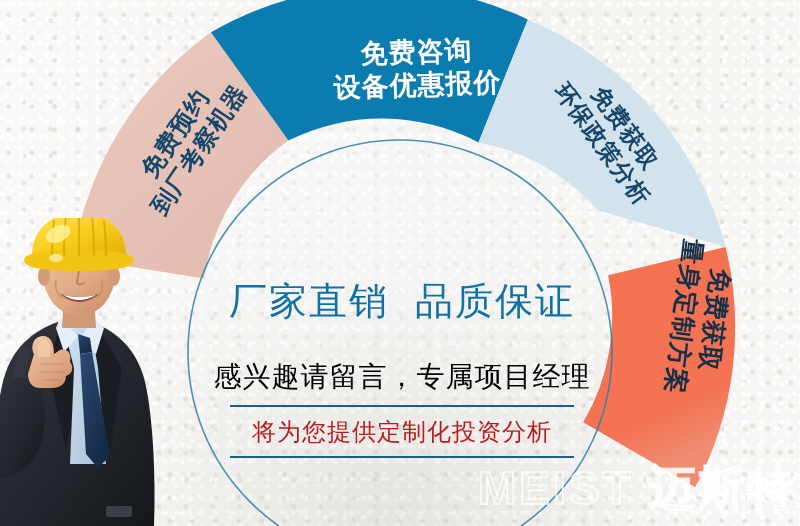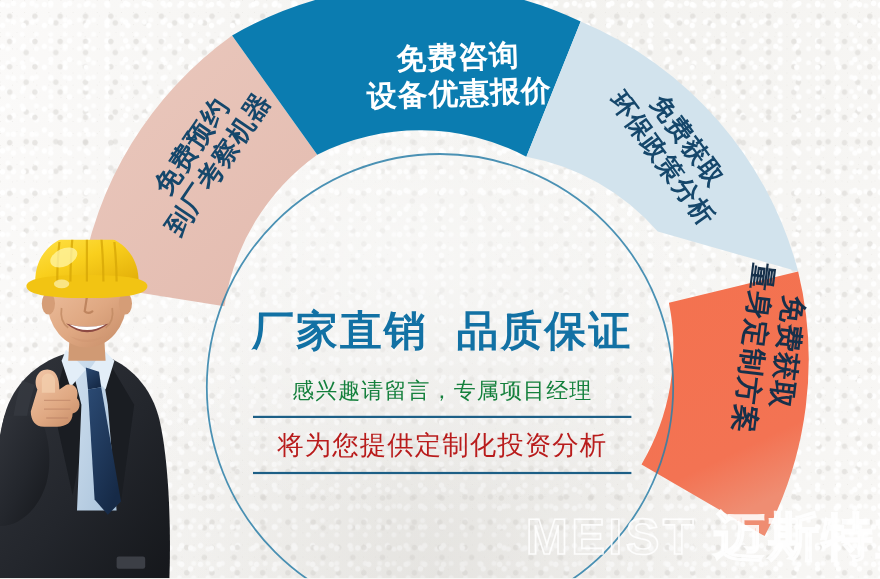--- a/index.html
+++ b/index.html
@@ -103,31 +103,31 @@
   .center-block {
     position: absolute;
     left: 196px;
     top: 276px;
     width: 412px;
     text-align: center;
     color: #1b6f9e;
   }
   .headline {
     font-size: 38px;
-    font-weight: bold;
+    font-weight: normal;
     letter-spacing: 2px;
     color: #1271a4;
     white-space: nowrap;
-    margin-bottom: 12px;
+    margin-bottom: 28px;
   }
   .headline .gap { display: inline-block; width: 26px; }
   .sub-line {
-    font-size: 20px;
+    font-size: 28px;
     font-weight: 500;
-    color: #15803d;
+    color: #000000;
     letter-spacing: 1px;
     white-space: nowrap;
     padding: 3px 0 9px;
   }
   .rule {
     height: 2px;
     background: #1d5f86;
     width: 344px;
     margin: 0 auto;
   }

